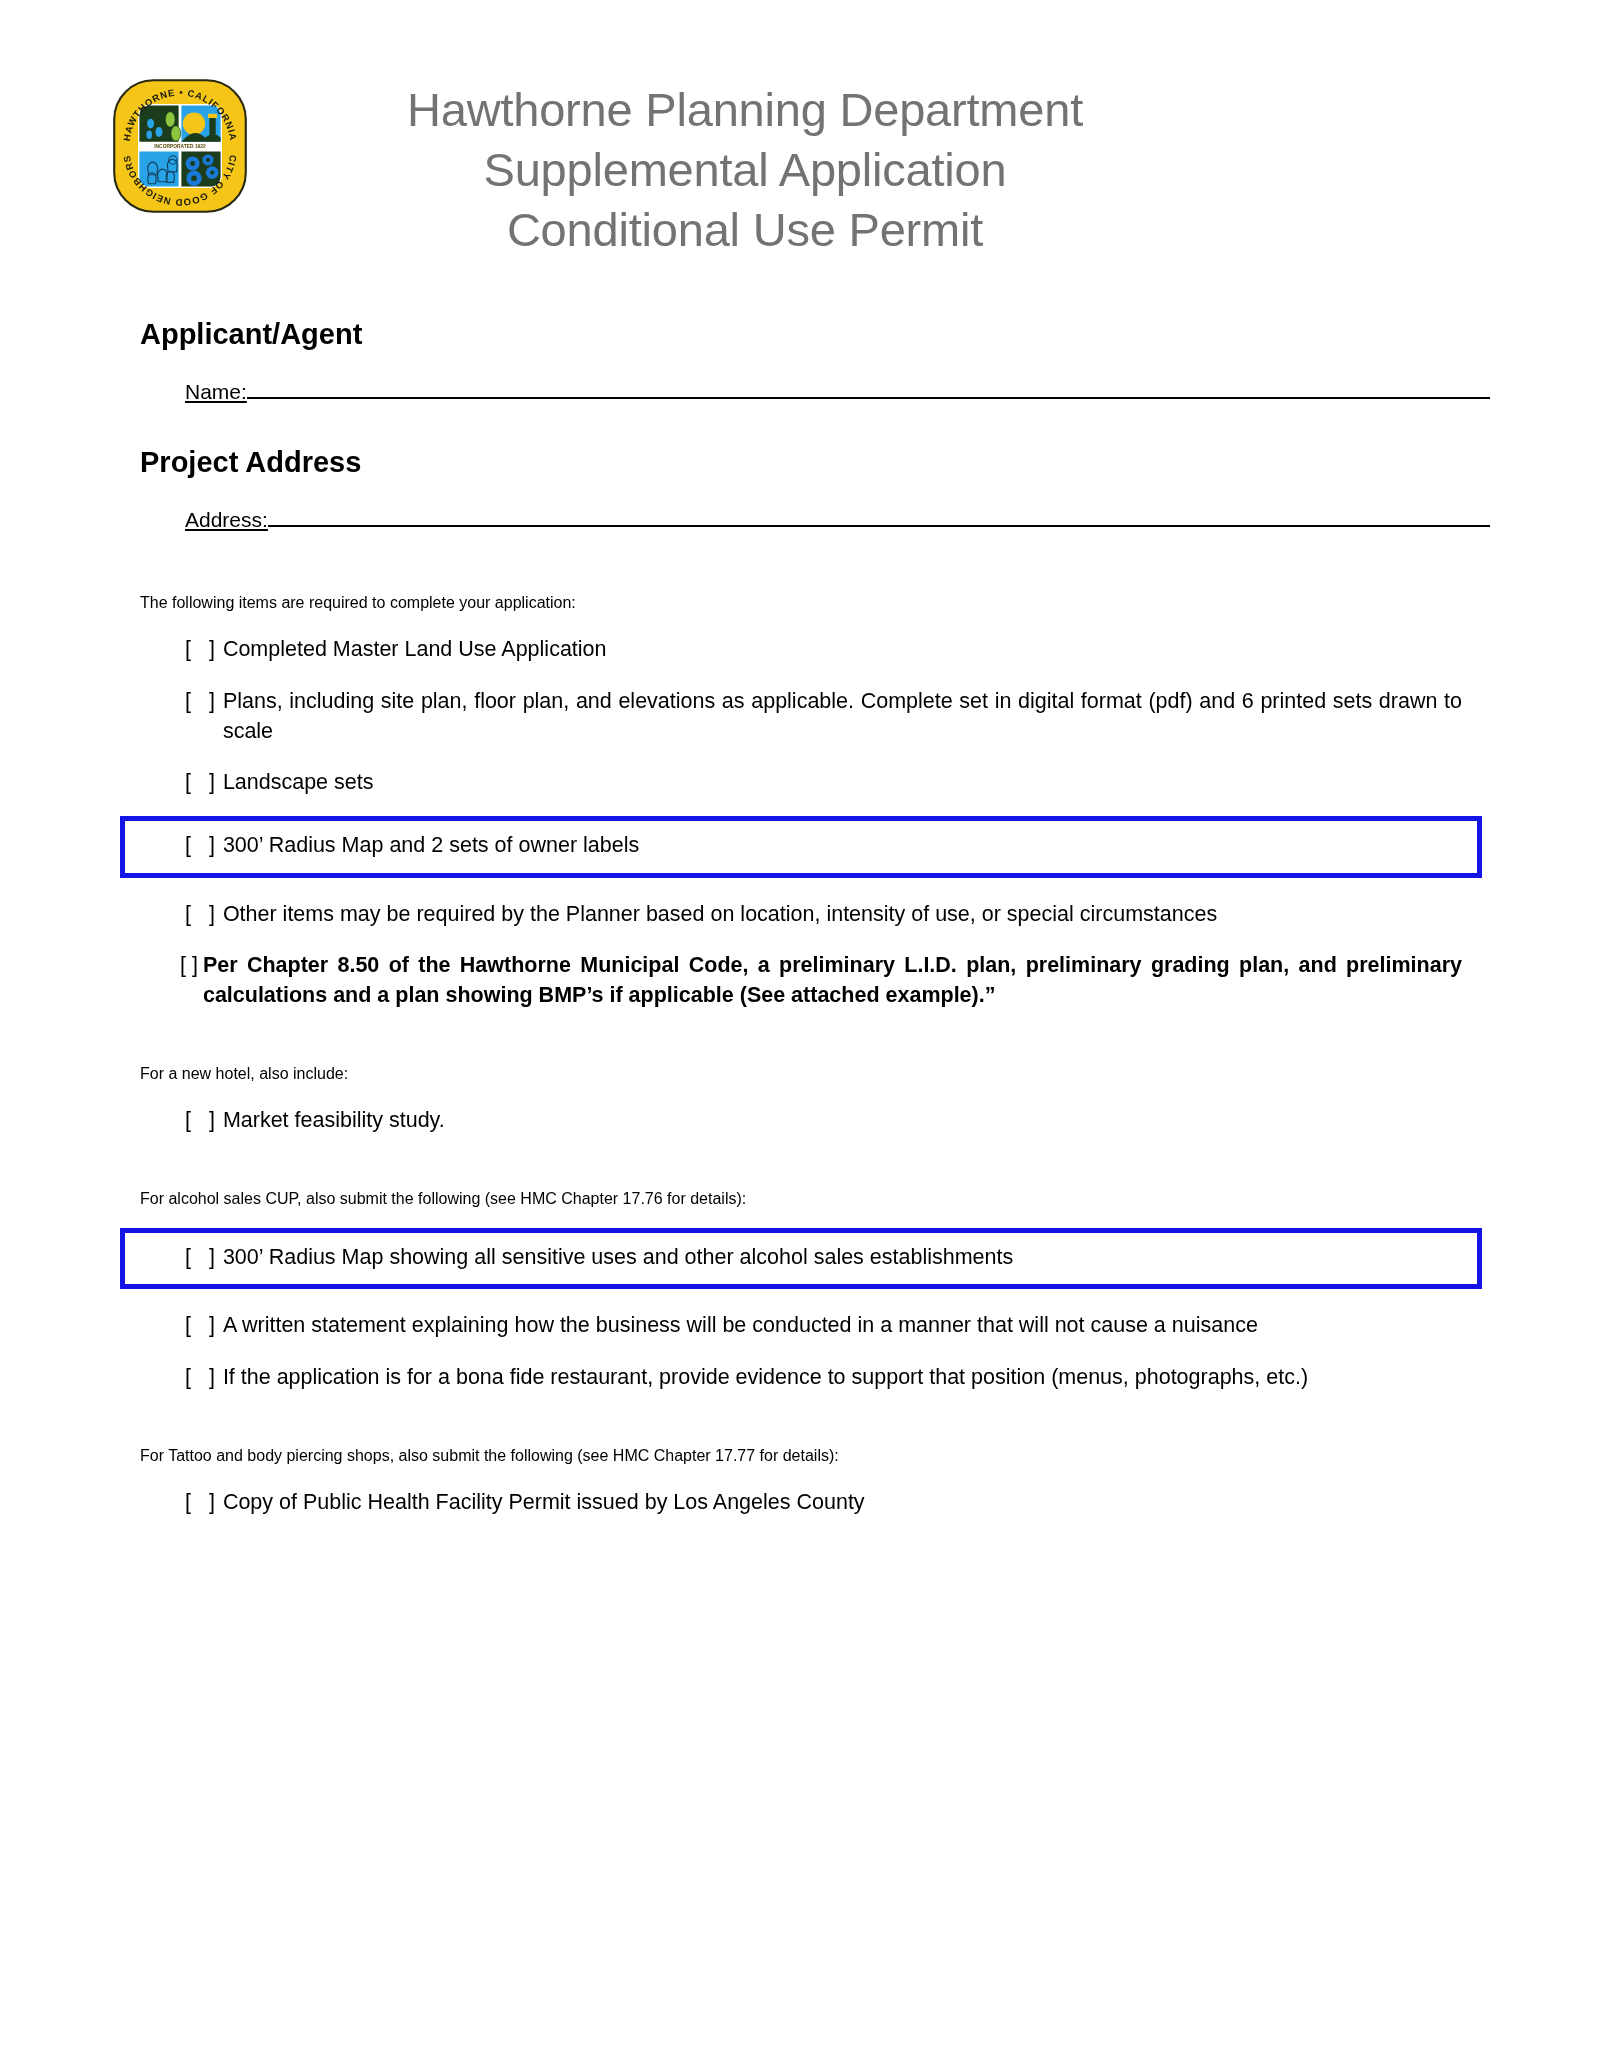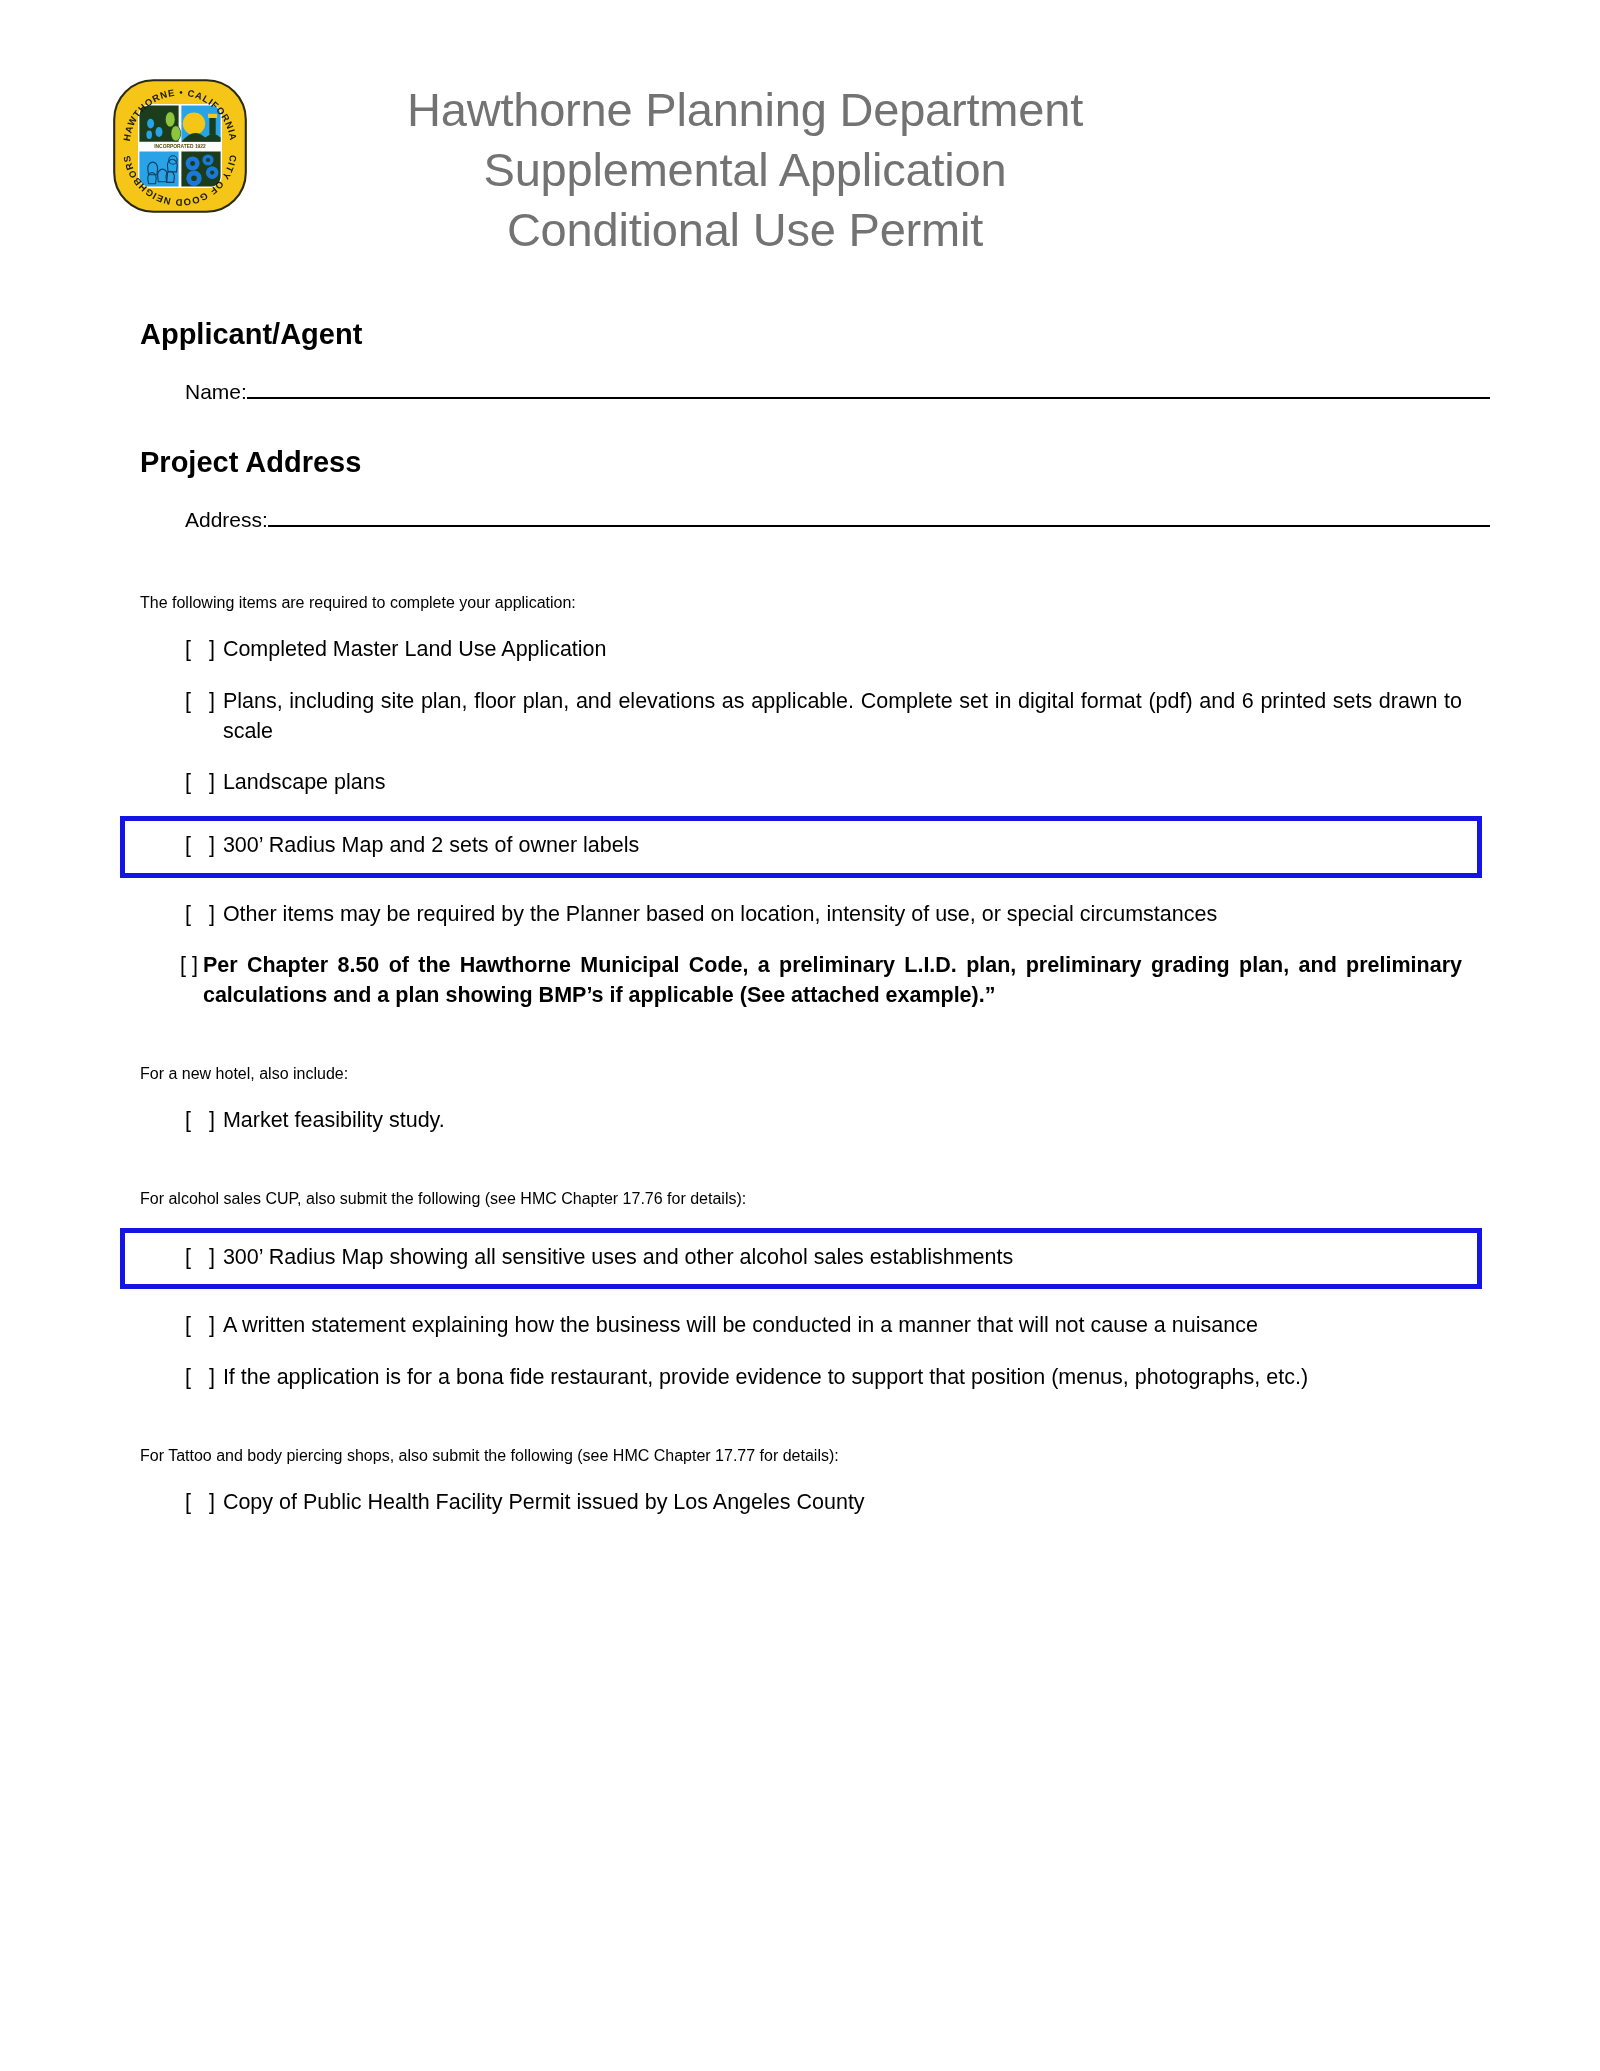--- a/index.html
+++ b/index.html
@@ -65,20 +65,21 @@
     margin-left: 140px;
     margin-bottom: 0;
     line-height: 1.3;
   }
   .field-row {
     display: flex;
     align-items: baseline;
     margin-left: 185px;
     margin-right: 110px;
     margin-top: 26px;
+    text-decoration: underline;
   }
   .field-label {
     font-size: 21px;
     white-space: nowrap;
   }
   .field-rule {
     flex: 1;
     border-bottom: 2px solid #000000;
     height: 1px;
     margin-bottom: 3px;
@@ -243,21 +244,21 @@
         <span class="txt">Completed Master Land Use Application</span>
       </div>
 
       <div class="item">
         <span class="box">[   ]</span>
         <span class="txt">Plans, including site plan, floor plan, and elevations as applicable. Complete set in digital format (pdf) and 6 printed sets drawn to scale</span>
       </div>
 
       <div class="item no-just">
         <span class="box">[   ]</span>
-        <span class="txt">Landscape plans</span>
+        <span class="txt">Landscape sets</span>
       </div>
 
       <div class="hl">
         <div class="item no-just">
           <span class="box">[   ]</span>
           <span class="txt">300’ Radius Map and 2 sets of owner labels</span>
         </div>
       </div>
 
       <div class="item">

